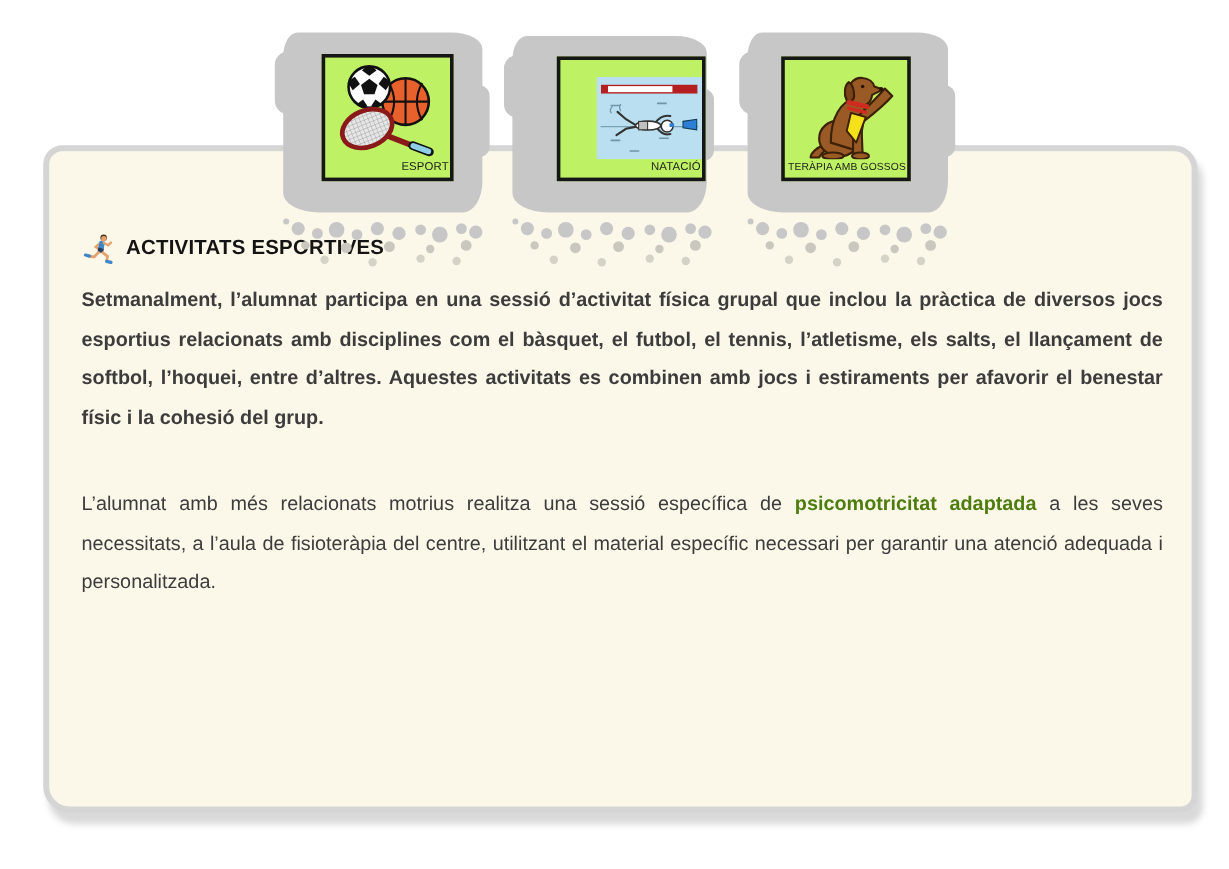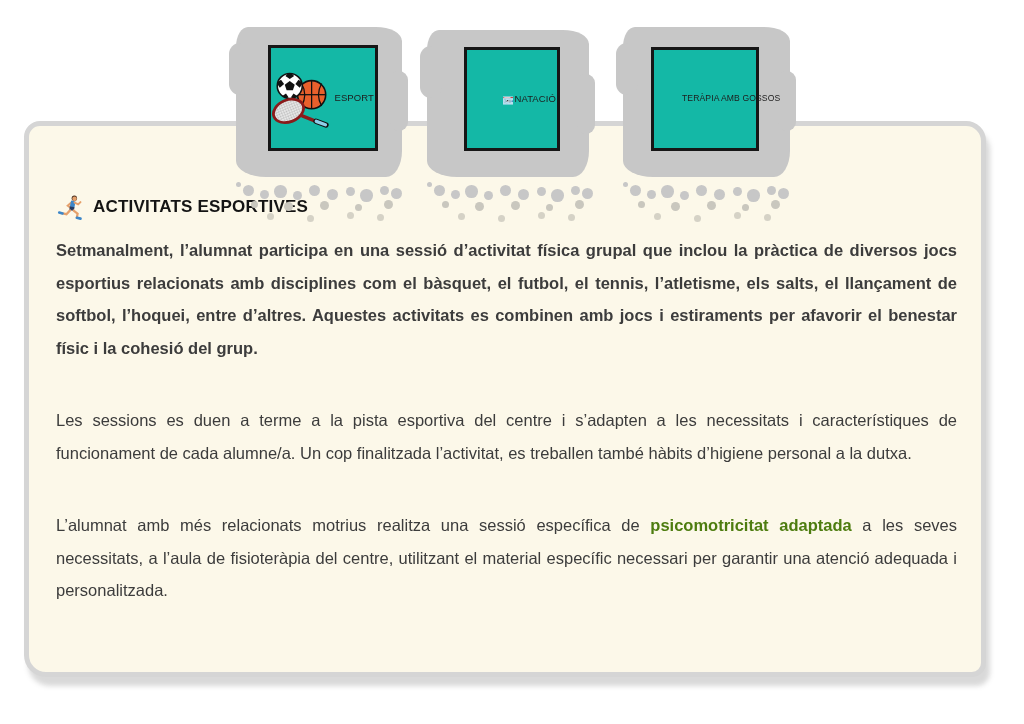--- a/index.html
+++ b/index.html
@@ -29,33 +29,33 @@
       59px 11px 0 2px #c7c7c7, 76px 6px 0 3px #c7c7c7, 94px 10px 0 3px #c7c7c7,
       112px 7px 0 2px #c7c7c7, 128px 11px 0 4px #c7c7c7, 146px 6px 0 2px #c7c7c7,
       158px 9px 0 3px #c7c7c7,
       16px 20px 0 1px #c9c7be, 50px 22px 0 2px #c9c7be, 86px 21px 0 2px #c9c7be,
       120px 23px 0 1px #c9c7be, 150px 20px 0 2px #c9c7be,
       32px 32px 0 1px #d5d2c6, 72px 34px 0 1px #d5d2c6, 112px 31px 0 1px #d5d2c6,
       142px 33px 0 1px #d5d2c6;
   }
   
   .card{
-    position:absolute;background:#14b8a6;border:3px solid #161616;
-    display:flex;align-items:center;z-index:4;
+    position:absolute;background:#bef264;border:3px solid #161616;
+    display:flex;flex-direction:column;align-items:flex-end;z-index:4;
     box-sizing:border-box;
   }
   .card-art{flex:1;display:flex;align-items:flex-end;justify-content:center;overflow:hidden;padding-top:3px;}
   .card-label{
     font-size:9.5px;line-height:13px;color:#1d1d1d;text-align:center;
     white-space:nowrap;padding:0 1px 2px;letter-spacing:.1px;
   }
   .card-label.tight{font-size:8.6px;padding-left:28px;}
   
   .paper{
-    position:absolute;left:24px;top:121px;width:952px;height:546px;
+    position:absolute;left:36px;top:121px;width:952px;height:546px;
     background:#fcf8e9;border:5px solid #d5d5d5;
     border-radius:16px 20px 14px 22px;
     box-shadow:4px 9px 5px rgba(130,130,130,.30);
     z-index:1;box-sizing:content-box;
   }
   .paper-content{
     position:absolute;left:27px;right:24px;top:0;bottom:0;
     padding-top:68px;
   }
   .heading-row{display:flex;align-items:center;gap:10px;height:26px;}
@@ -90,21 +90,20 @@
             <path d="M19.6 18.4 L24 21.8 L23.2 26" stroke="#e5a06b" stroke-width="2.5" fill="none" stroke-linecap="round"></path>
             <path d="M23.2 26.4 L27.2 27.4" stroke="#3d87c9" stroke-width="3" stroke-linecap="round"></path>
             <path d="M15.6 18.2 L11.6 22.4 L7.4 21.6" stroke="#e5a06b" stroke-width="2.5" fill="none" stroke-linecap="round"></path>
             <path d="M7.2 21.6 L3.6 20.6" stroke="#3d87c9" stroke-width="3" stroke-linecap="round"></path>
           </svg>
         </span>
         <h1>ACTIVITATS ESPORTIVES</h1>
       </div>
       <div class="body-text">
         <p>Setmanalment, l’alumnat participa en una sessió d’activitat física grupal que inclou la pràctica de diversos jocs esportius relacionats amb disciplines com el bàsquet, el futbol, el tennis, l’atletisme, els salts, el llançament de softbol, l’hoquei, entre d’altres. Aquestes activitats es combinen amb jocs i estiraments per afavorir el benestar físic i la cohesió del grup.</p>
-        <p>Les sessions es duen a terme a la pista esportiva del centre i s’adapten a les necessitats i característiques de funcionament de cada alumne/a. Un cop finalitzada l’activitat, es treballen també hàbits d’higiene personal a la dutxa.</p>
         <p><span>L’alumnat amb més relacionats motrius realitza una sessió específica de </span><strong>psicomotricitat adaptada</strong><span> a les seves necessitats, a l’aula de fisioteràpia del centre, utilitzant el material específic necessari per garantir una atenció adequada i personalitzada.</span></p>
       </div>
     </div>
   </div>
 
   <div class="splotch" style="left:236px;top:27px;width:166px;height:150px;">
     <div class="spray"></div>
     <div class="card" style="left:32px;top:18px;width:110px;height:106px;">
       <div class="card-art">
         <svg viewBox="0 0 100 95" width="100" height="82">
@@ -141,21 +140,21 @@
           <line x1="72.5" y1="81.7" x2="87" y2="87.1" stroke="#8ecfe8" stroke-width="5.5" stroke-linecap="round"></line>
           <ellipse cx="28" cy="65" rx="25" ry="17.5" transform="rotate(-22 28 65)" fill="url(#mesh)" stroke="#8a1a1a" stroke-width="4.5"></ellipse>
         </svg>
       </div>
       <div class="card-label">ESPORT</div>
     </div>
   </div>
 
   <div class="splotch" style="left:427px;top:30px;width:162px;height:147px;">
     <div class="spray"></div>
-    <div class="card" style="left:37px;top:17px;width:96px;height:104px;padding-left:36px;">
+    <div class="card" style="left:37px;top:17px;width:124px;height:104px;padding-left:36px;">
       <div class="card-art">
         <svg viewBox="0 0 100 78" width="88" height="69">
           <rect width="100" height="78" fill="#b9dff0"></rect>
 
           <rect x="5" y="8" width="90" height="7" fill="#ffffff" stroke="#b51f1f" stroke-width="1.3"></rect>
           <rect x="5" y="8" width="6" height="7" fill="#b51f1f"></rect>
           <rect x="72" y="8" width="23" height="7" fill="#b51f1f"></rect>
 
           <g stroke="#6f95a8" stroke-width="1.5" stroke-linecap="round">
             <path d="M14 27 h8"></path>

